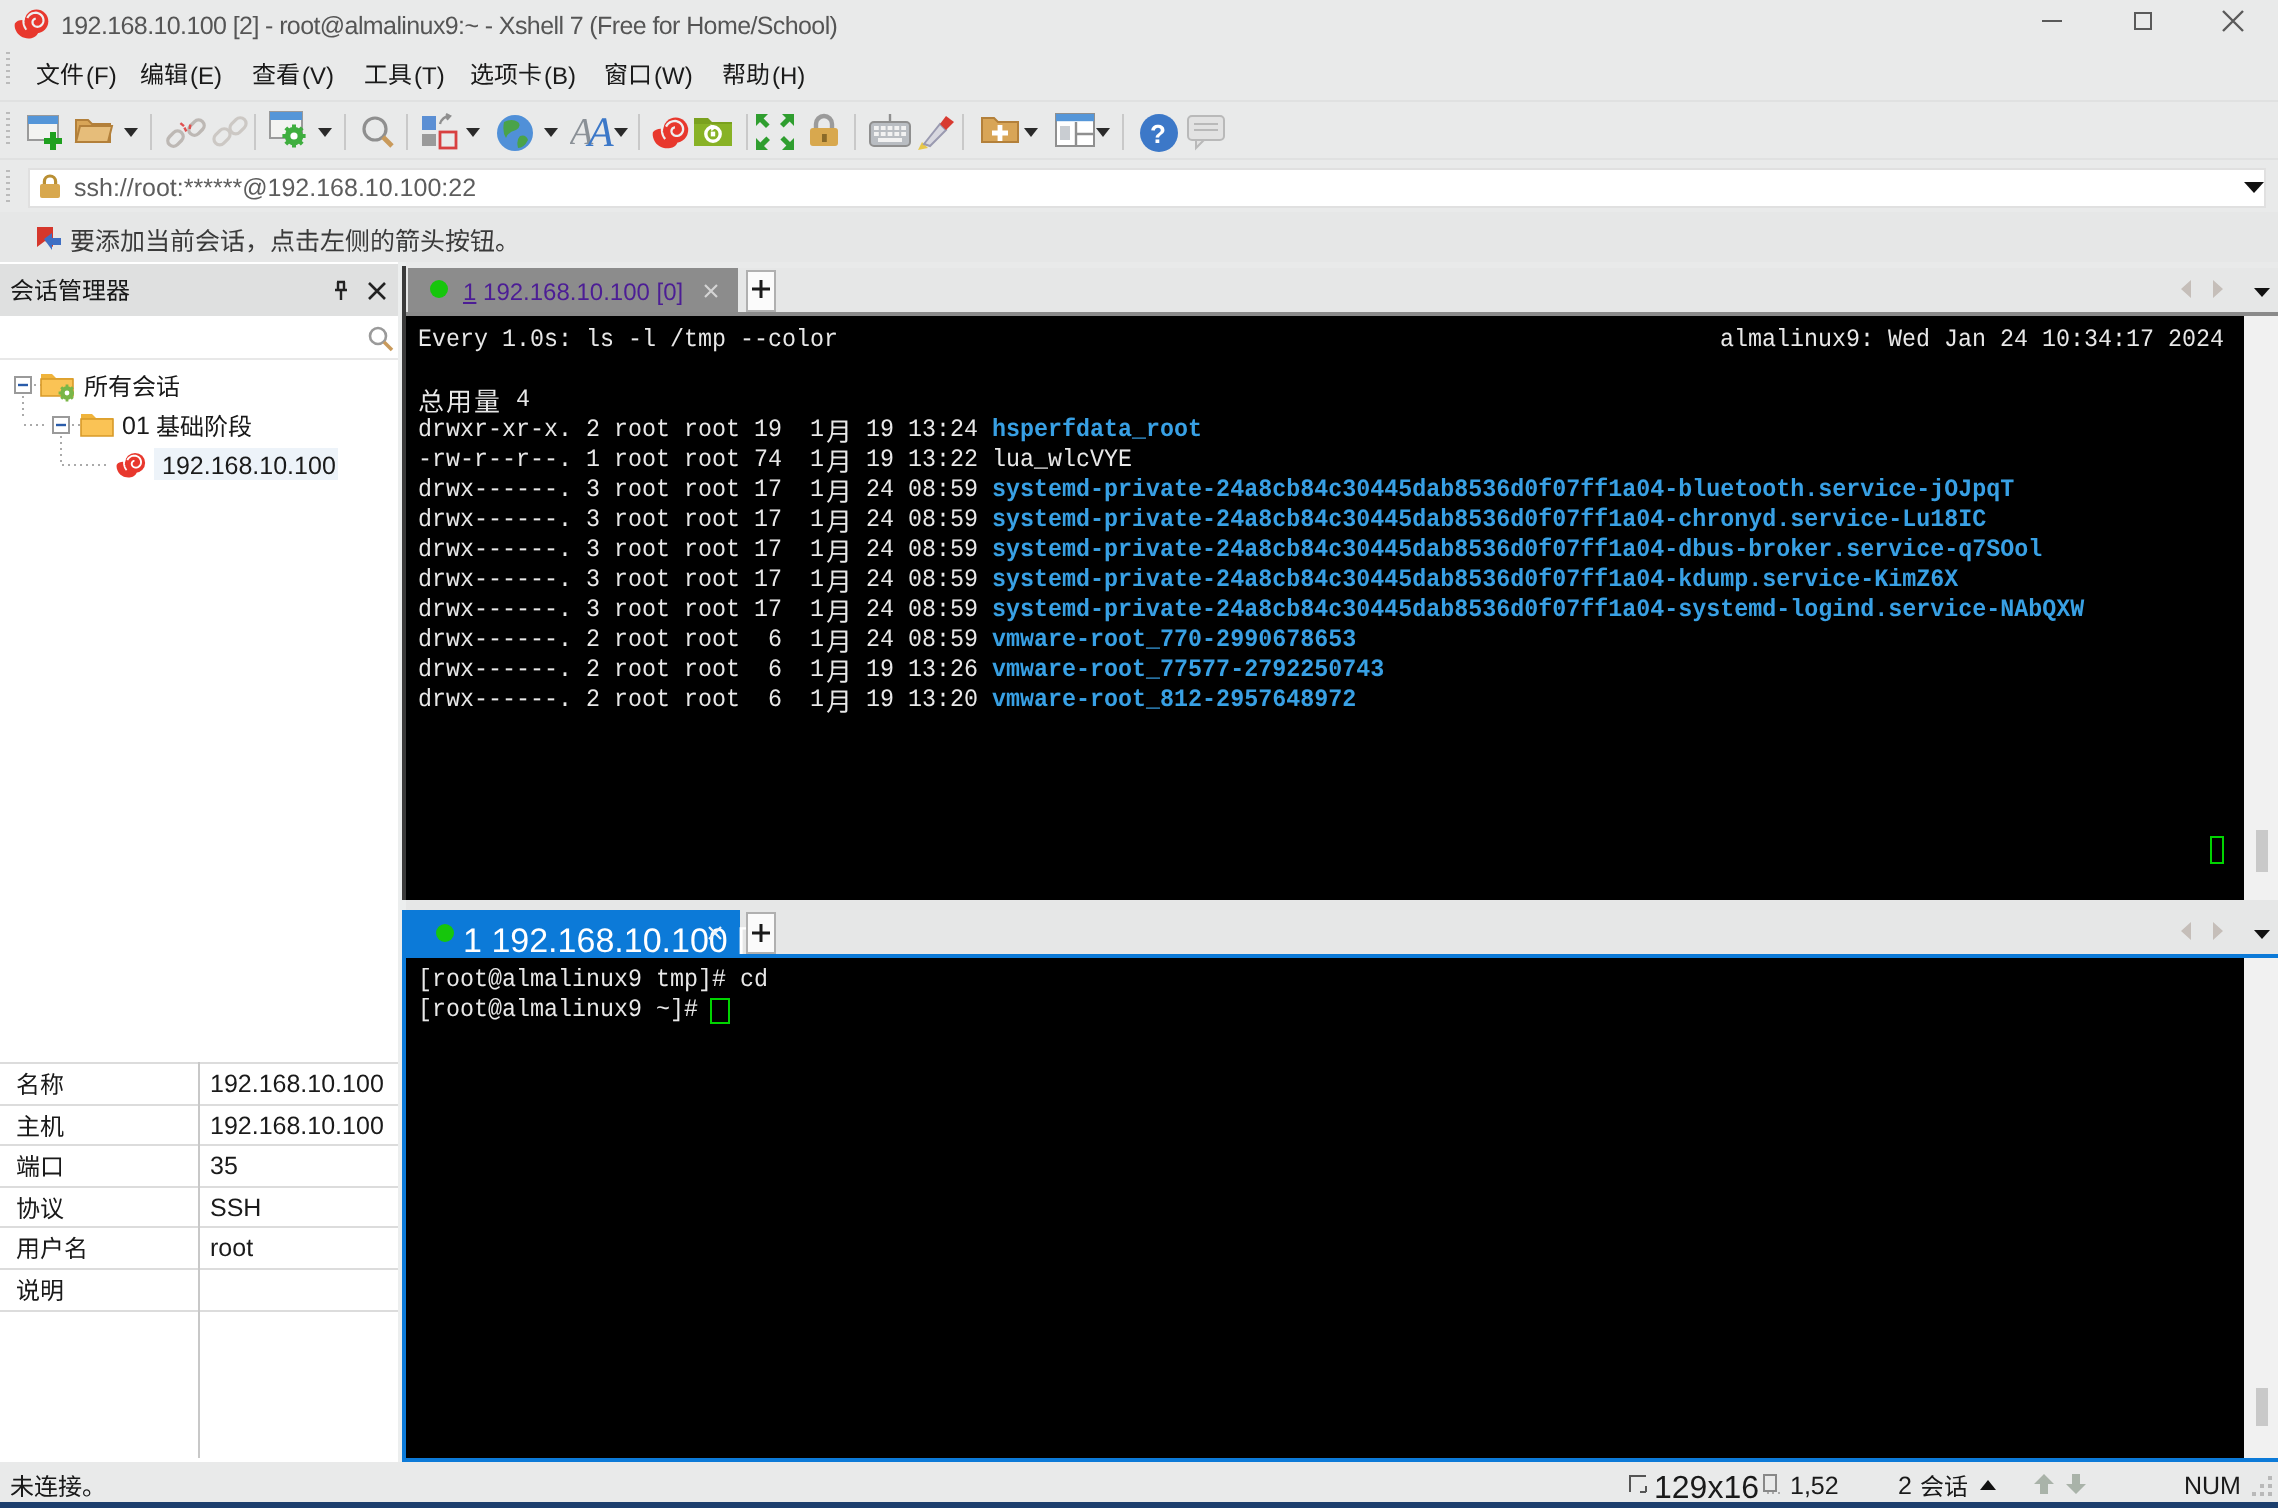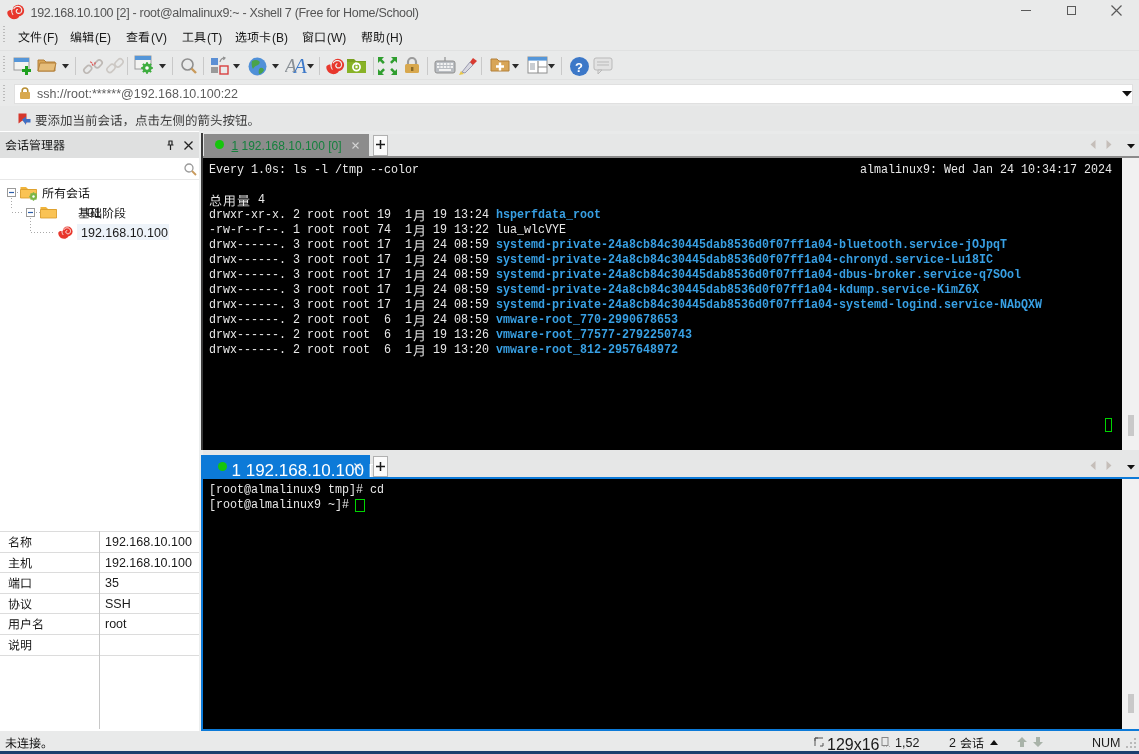--- a/index.html
+++ b/index.html
@@ -252,21 +252,21 @@
 <div style="position:absolute;left:12px;top:212px;width:12px;height:1px;background-image:repeating-linear-gradient(90deg,#aaa 0 1px,transparent 1px 3px)"></div>
 <svg style="position:absolute;left:26px;top:208px" width="9" height="9" viewBox="0 0 9 9">
     <rect x="0.5" y="0.5" width="8" height="8" fill="#fff" stroke="#9a9a9a"></rect>
     <path stroke="#2a5caa" stroke-width="1.2" d="M2 4.5 h5"></path>
   </svg>
 <div style="position:absolute;left:36px;top:212px;width:5px;height:1px;background-image:repeating-linear-gradient(90deg,#aaa 0 1px,transparent 1px 3px)"></div>
 <svg style="position:absolute;left:40px;top:204px" width="17" height="17" viewBox="0 0 17 17">
     <path fill="#f0b43c" d="M0.5 3 L6 3 L8 5 L16.5 5 L16.5 14 L0.5 14 Z"></path>
     <path fill="#fac355" stroke="#d89a28" stroke-width="0.8" d="M0.5 5.5 L16.5 5.5 L16.5 14 L0.5 14 Z"></path>
   </svg>
-<div style="position:absolute;left:61px;top:206px;font-family:'Liberation Sans',sans-serif;font-size:12.5px;color:#1a1a1a;font-weight:normal;white-space:pre;line-height:normal;margin-left:26px;">01 </div>
+<div style="position:absolute;left:61px;top:206px;font-family:'Liberation Sans',sans-serif;font-size:12.5px;color:#1a1a1a;font-weight:normal;white-space:pre;line-height:normal;">01 </div>
 <svg style="position:absolute;left:78px;top:207px;" width="50" height="17" viewBox="0 0 50 17">
     <path fill="#1a1a1a" d="M8.2 0.5V1.6H3.8V0.5H2.9V1.6H1.1V2.4H2.9V6.3H0.6V7H3.2C2.5 7.9 1.4 8.6 0.4 9C0.6 9.2 0.9 9.5 1 9.7C2.2 9.2 3.4 8.1 4.2 7H7.9C8.7 8.1 9.9 9.1 11 9.6C11.1 9.4 11.4 9 11.6 8.9C10.6 8.5 9.6 7.8 8.9 7H11.5V6.3H9.1V2.4H10.9V1.6H9.1V0.5ZM3.8 2.4H8.2V3.2H3.8ZM5.5 7.4V8.4H3.1V9.2H5.5V10.4H1.5V11.2H10.6V10.4H6.4V9.2H9V8.4H6.4V7.4ZM3.8 3.9H8.2V4.7H3.8ZM3.8 5.4H8.2V6.3H3.8Z M12.6 1.1V1.9H14.1C13.7 3.8 13.2 5.5 12.3 6.6C12.5 6.9 12.7 7.4 12.8 7.6C13 7.3 13.2 7 13.4 6.6V11H14.2V10H16.4V4.8H14.2C14.5 3.9 14.7 2.9 14.9 1.9H16.7V1.1ZM14.2 5.6H15.7V9.2H14.2ZM17.1 6.4V10.8H22.3V11.4H23.2V6.4H22.3V9.9H20.6V5.5H22.8V1.6H22V4.7H20.6V0.6H19.7V4.7H18.2V1.6H17.4V5.5H19.7V9.9H18V6.4Z M32.9 5.1V11.5H33.8V5.1ZM30 5.1V6.9C30 8.3 29.8 9.8 28.3 11C28.6 11.2 29 11.4 29.1 11.6C30.7 10.2 30.9 8.5 30.9 6.9V5.1ZM31.5 0.4C31.1 1.9 30 3.6 28.3 4.7C28.5 4.9 28.7 5.2 28.9 5.4C30.2 4.5 31.2 3.2 31.8 2C32.7 3.3 33.8 4.5 35 5.2C35.1 5 35.4 4.7 35.6 4.5C34.3 3.9 33 2.5 32.3 1.1L32.4 0.6ZM25 1V11.5H25.8V1.8H27.5C27.2 2.6 26.7 3.7 26.3 4.5C27.4 5.5 27.7 6.3 27.7 6.9C27.7 7.3 27.6 7.6 27.4 7.8C27.3 7.8 27.1 7.9 27 7.9C26.7 7.9 26.4 7.9 26.1 7.8C26.3 8.1 26.4 8.4 26.4 8.7C26.7 8.7 27 8.7 27.3 8.7C27.6 8.6 27.8 8.6 28 8.4C28.4 8.2 28.6 7.7 28.6 7C28.6 6.3 28.3 5.4 27.2 4.4C27.7 3.5 28.3 2.3 28.7 1.3L28.1 0.9L27.9 1Z M42.5 0.9V2.4C42.5 3.3 42.3 4.3 41.1 5.1C41.3 5.2 41.6 5.5 41.7 5.7C43 4.8 43.3 3.5 43.3 2.4V1.7H45V4C45 4.8 45.1 5.1 45.9 5.1C46.1 5.1 46.7 5.1 46.8 5.1C47.1 5.1 47.3 5.1 47.4 5C47.4 4.8 47.4 4.5 47.4 4.3C47.2 4.4 47 4.4 46.8 4.4C46.7 4.4 46.2 4.4 46 4.4C45.8 4.4 45.8 4.3 45.8 4V0.9ZM41.6 5.9V6.7H42.5L42 6.8C42.4 7.8 42.9 8.7 43.6 9.5C42.8 10.1 41.8 10.5 40.7 10.8C40.9 11 41.1 11.3 41.2 11.6C42.3 11.2 43.4 10.8 44.2 10.1C45 10.7 45.9 11.2 47 11.5C47.1 11.3 47.3 10.9 47.5 10.7C46.5 10.5 45.6 10 44.9 9.5C45.7 8.6 46.3 7.5 46.6 6.1L46.1 5.9L45.9 5.9ZM42.8 6.7H45.6C45.3 7.6 44.8 8.3 44.2 8.9C43.6 8.3 43.1 7.5 42.8 6.7ZM37.4 1.5V8.5L36.4 8.7L36.6 9.5L37.4 9.4V11.4H38.3V9.3L41.2 8.8L41.2 8L38.3 8.4V6.7H41V5.9H38.3V4.2H41V3.4H38.3V2.1C39.3 1.8 40.5 1.5 41.3 1.1L40.6 0.4C39.9 0.8 38.6 1.3 37.4 1.6Z"></path>
   </svg>
 <div style="position:absolute;left:30px;top:218px;width:1px;height:14px;background-image:repeating-linear-gradient(#aaa 0 1px,transparent 1px 3px)"></div>
 <div style="position:absolute;left:31px;top:232px;width:24px;height:1px;background-image:repeating-linear-gradient(90deg,#aaa 0 1px,transparent 1px 3px)"></div>
 <div style="position:absolute;left:77px;top:223.5px;width:92px;height:16.5px;background:#edf3f9"></div>
 <svg style="position:absolute;left:57.5px;top:225px" width="15.3" height="14.4" viewBox="0 0 17 16">
     <path fill="#e8382d" d="M0.4 8.2 C1.5 6.6 4 6.2 6 7 L11 9 C12.5 12.5 11 14.6 8.2 15.2 C5 15.8 2 14.2 0.9 11.6 C0.3 10.3 0.2 9.2 0.4 8.2 Z"></path>
     <circle cx="10.6" cy="7.2" r="5.6" fill="#e8382d"></circle>
     <path fill="none" stroke="#ffffff" stroke-width="1.05" d="M6.28 5.63 L6.61 5.05 L7.01 4.54 L7.48 4.10 L8.00 3.74 L8.56 3.46 L9.14 3.27 L9.74 3.17 L10.33 3.15 L10.91 3.22 L11.47 3.38 L11.99 3.61 L12.46 3.90 L12.87 4.26 L13.22 4.66 L13.50 5.11 L13.71 5.58 L13.85 6.07 L13.91 6.56 L13.90 7.05 L13.82 7.52 L13.68 7.96 L13.47 8.37 L13.22 8.74 L12.92 9.06 L12.58 9.32 L12.21 9.53 L11.83 9.67 L11.44 9.76 L11.05 9.79 L10.67 9.76 L10.31 9.68 L9.97 9.54 L9.67 9.36 L9.40 9.15 L9.18 8.91 L9.00 8.64 L8.86 8.35 L8.78 8.06 L8.74 7.77 L8.74 7.49 L8.79 7.22 L8.87 6.96 L8.99 6.74 L9.13 6.54 L9.30 6.37 L9.49 6.24 L9.68 6.14 L9.88 6.07 L10.08 6.04 L10.27 6.05"></path>
@@ -303,21 +303,21 @@
 <svg style="position:absolute;left:8px;top:639.0px;" width="26" height="17" viewBox="0 0 26 17">
     <path fill="#1a1a1a" d="M1.3 1.3C2 1.9 2.8 2.7 3.2 3.2L3.8 2.6C3.4 2.1 2.6 1.3 1.9 0.7ZM5.5 3.7H9.6V5.9H5.5ZM2.1 11.1C2.3 10.8 2.6 10.5 4.9 8.9C4.8 8.7 4.6 8.4 4.6 8.1L3.2 9V4.2H0.5V5.1H2.3V9.1C2.3 9.7 1.8 10.1 1.6 10.2C1.8 10.4 2 10.8 2.1 11.1ZM4.6 2.9V6.7H6.1C6 8.7 5.6 10.1 3.6 10.8C3.8 11 4 11.3 4.1 11.5C6.3 10.6 6.9 9 7 6.7H8.1V10.2C8.1 11.1 8.3 11.4 9.2 11.4C9.4 11.4 10.2 11.4 10.4 11.4C11.2 11.4 11.4 10.9 11.5 9.4C11.3 9.3 10.9 9.2 10.7 9C10.7 10.3 10.6 10.5 10.3 10.5C10.2 10.5 9.5 10.5 9.3 10.5C9 10.5 9 10.5 9 10.1V6.7H10.5V2.9H9.2C9.6 2.3 9.9 1.5 10.2 0.8L9.3 0.5C9.1 1.2 8.6 2.2 8.3 2.9H6.2L7 2.5C6.8 2 6.3 1.1 5.9 0.5L5.1 0.8C5.6 1.5 6 2.3 6.2 2.9Z M16.1 5.1V7.5H13.8V5.1ZM16.1 4.3H13.8V2H16.1ZM13 1.2V9.5H13.8V8.4H16.9V1.2ZM22.2 1.8V3.9H18.9V1.8ZM18 1V5.3C18 7.1 17.8 9.4 15.8 11C16 11.1 16.3 11.4 16.4 11.6C17.8 10.5 18.4 9.1 18.7 7.7H22.2V10.3C22.2 10.5 22.2 10.6 21.9 10.6C21.7 10.6 21 10.6 20.2 10.6C20.3 10.9 20.5 11.2 20.5 11.5C21.6 11.5 22.2 11.5 22.6 11.3C23 11.2 23.1 10.9 23.1 10.3V1ZM22.2 4.7V6.9H18.8C18.9 6.3 18.9 5.8 18.9 5.3V4.7Z"></path>
   </svg>
 <div style="position:absolute;left:99px;top:531.0px;width:1px;height:198.0px;background:#c8c8c8"></div>
 <div style="position:absolute;left:199px;top:130.5px;width:4px;height:600.5px;background:#eceeee"></div>
 <div style="position:absolute;left:201px;top:133px;width:2px;height:317px;background:#3a3a3a"></div>
 <div style="position:absolute;left:201px;top:455px;width:2px;height:276px;background:#0c7ad8"></div>
 <div style="position:absolute;left:203px;top:133.5px;width:936px;height:22px;background:#e6e7e7"></div>
 <div style="position:absolute;left:203.7px;top:133.5px;width:165.5px;height:22px;background:#8c8c8c"></div>
 <div style="position:absolute;left:214.5px;top:140px;width:9px;height:9px;border-radius:50%;background:#16c60c"></div>
-<div style="position:absolute;left:231.5px;top:139px;font-family:'Liberation Sans',sans-serif;font-size:12px;color:#15803d;font-weight:normal;white-space:pre;line-height:normal;"><span style="text-decoration:underline">1</span> 192.168.10.100 [0]</div>
+<div style="position:absolute;left:231.5px;top:139px;font-family:'Liberation Sans',sans-serif;font-size:12px;color:#4c1d95;font-weight:normal;white-space:pre;line-height:normal;"><span style="text-decoration:underline">1</span> 192.168.10.100 [0]</div>
 <svg style="position:absolute;left:352px;top:141.5px" width="7" height="7" viewBox="0 0 7 7">
     <path stroke="#d4d4d4" stroke-width="1.1" d="M0.5 0.5 L6.5 6.5 M6.5 0.5 L0.5 6.5"></path>
   </svg>
 <div style="position:absolute;left:372.8px;top:134.7px;width:15.5px;height:21px;background:#fbfbfb;border:1px solid #b0b0b0"></div>
 <svg style="position:absolute;left:376.2px;top:140.3px" width="9" height="9" viewBox="0 0 9 9">
     <path stroke="#1a1a1a" stroke-width="1.5" d="M4.5 0 V9 M0 4.5 H9"></path>
   </svg>
 <svg style="position:absolute;left:1090px;top:140px" width="22" height="9" viewBox="0 0 22 9">
     <path fill="#c5beb9" d="M5.5 0 L0.5 4.5 L5.5 9 Z M16.5 0 L21.5 4.5 L16.5 9 Z"></path>
   </svg>

